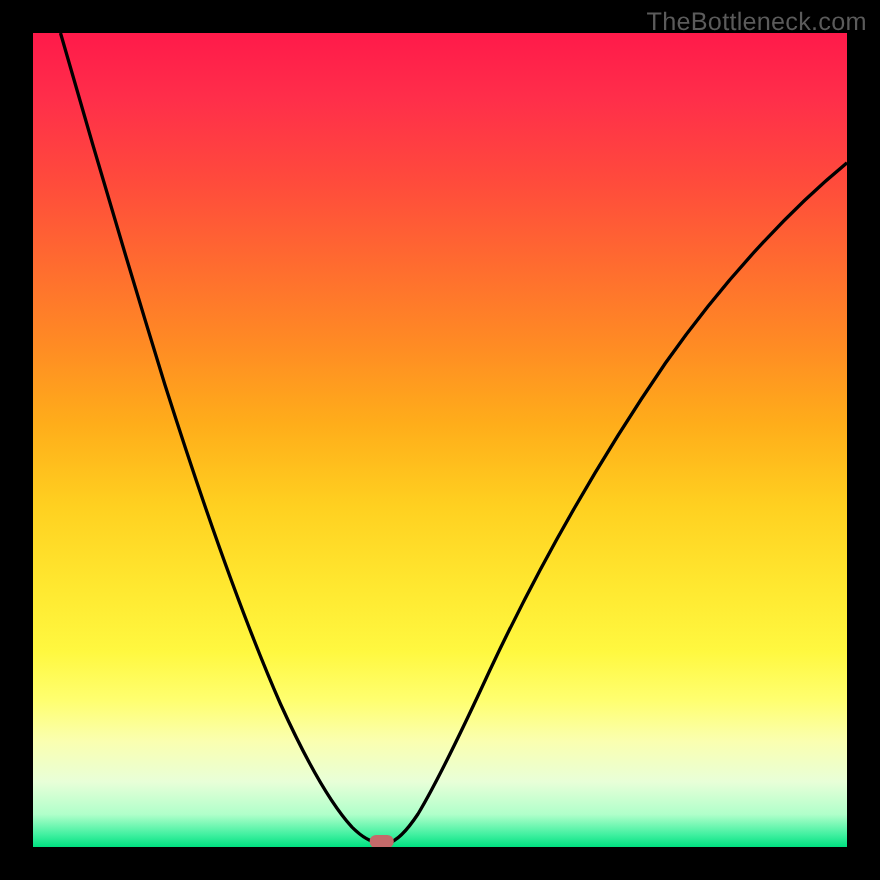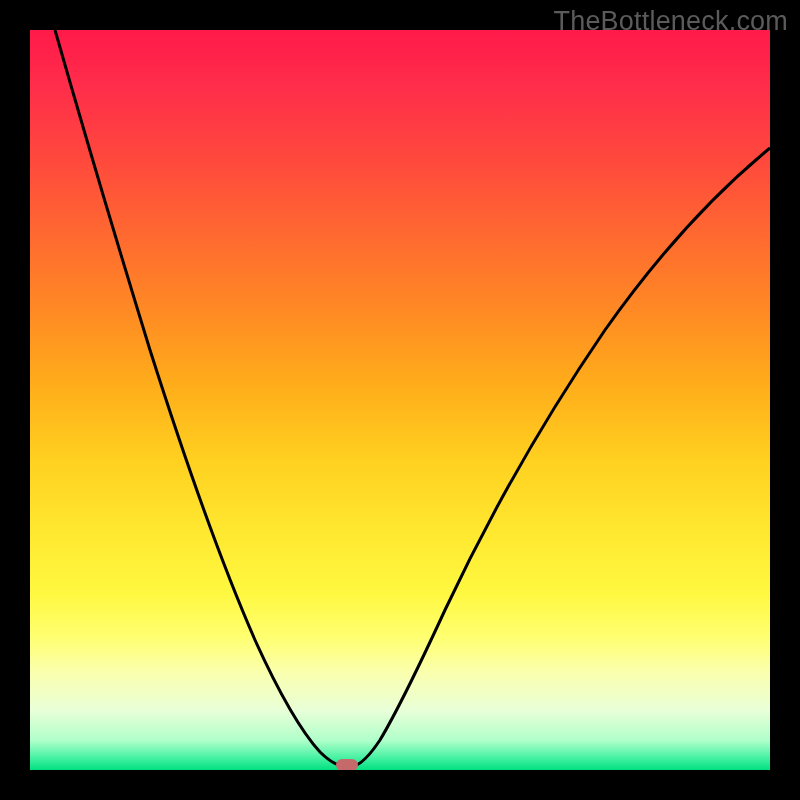--- a/index.html
+++ b/index.html
@@ -61,21 +61,21 @@
   }
   .marker {
     fill: #c46a6a;
     stroke: none;
   }
   .watermark {
     position: absolute;
     top: 6px;
     right: 12px;
     color: #5b5b5b;
-    font-size: 27px;
+    font-size: 23px;
     font-weight: 500;
     letter-spacing: 0.2px;
   }
 </style>
 </head>
 <body>
 
 <div class="frame">
 
   <div class="plot-area">

